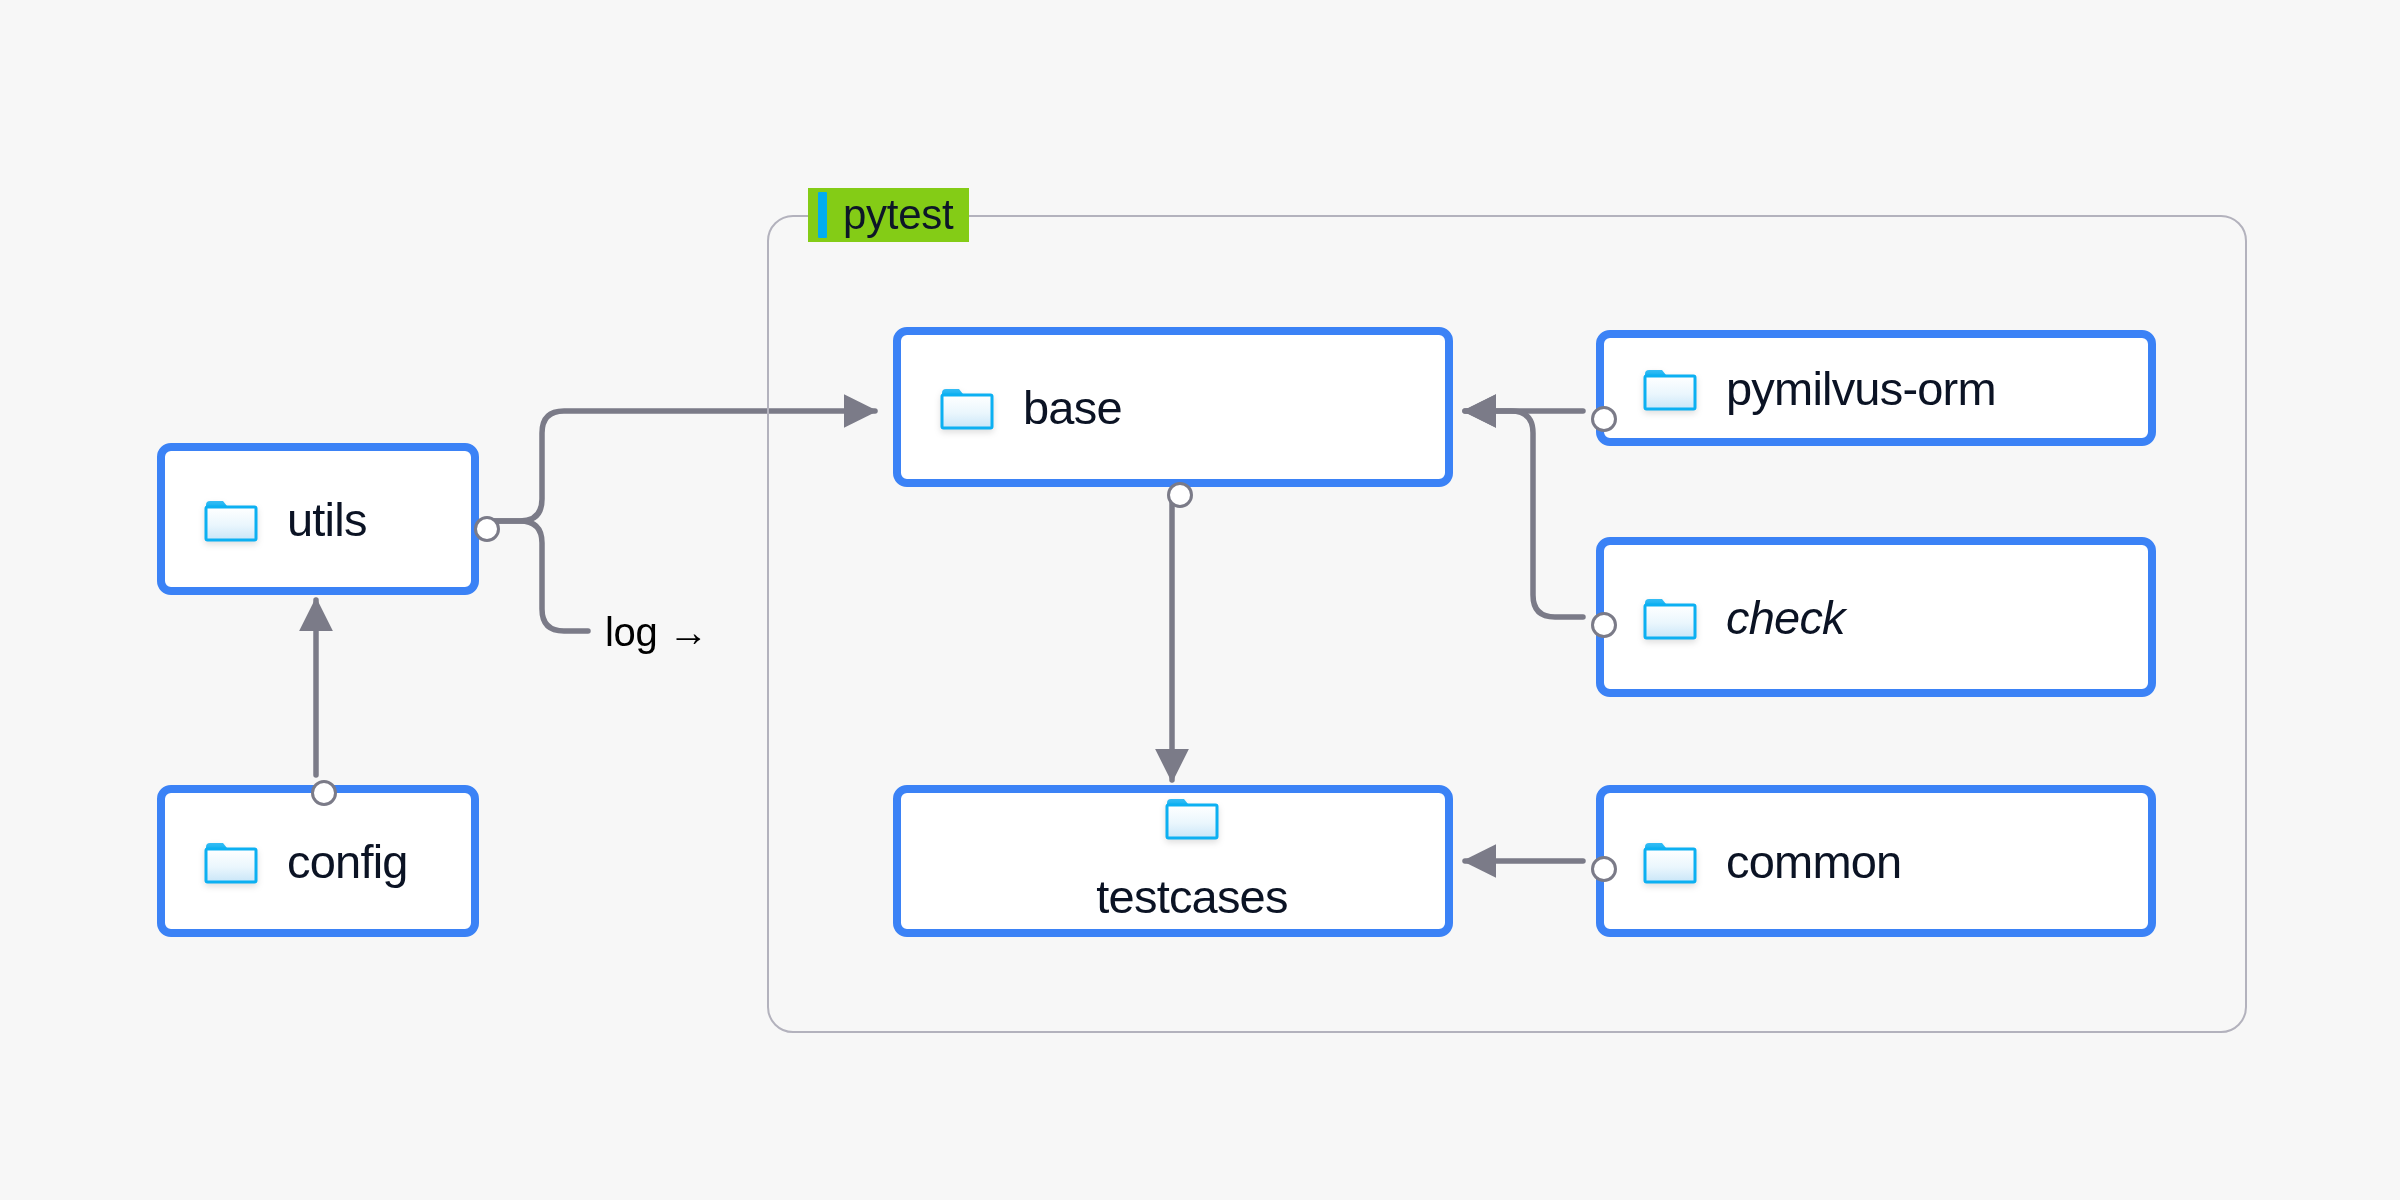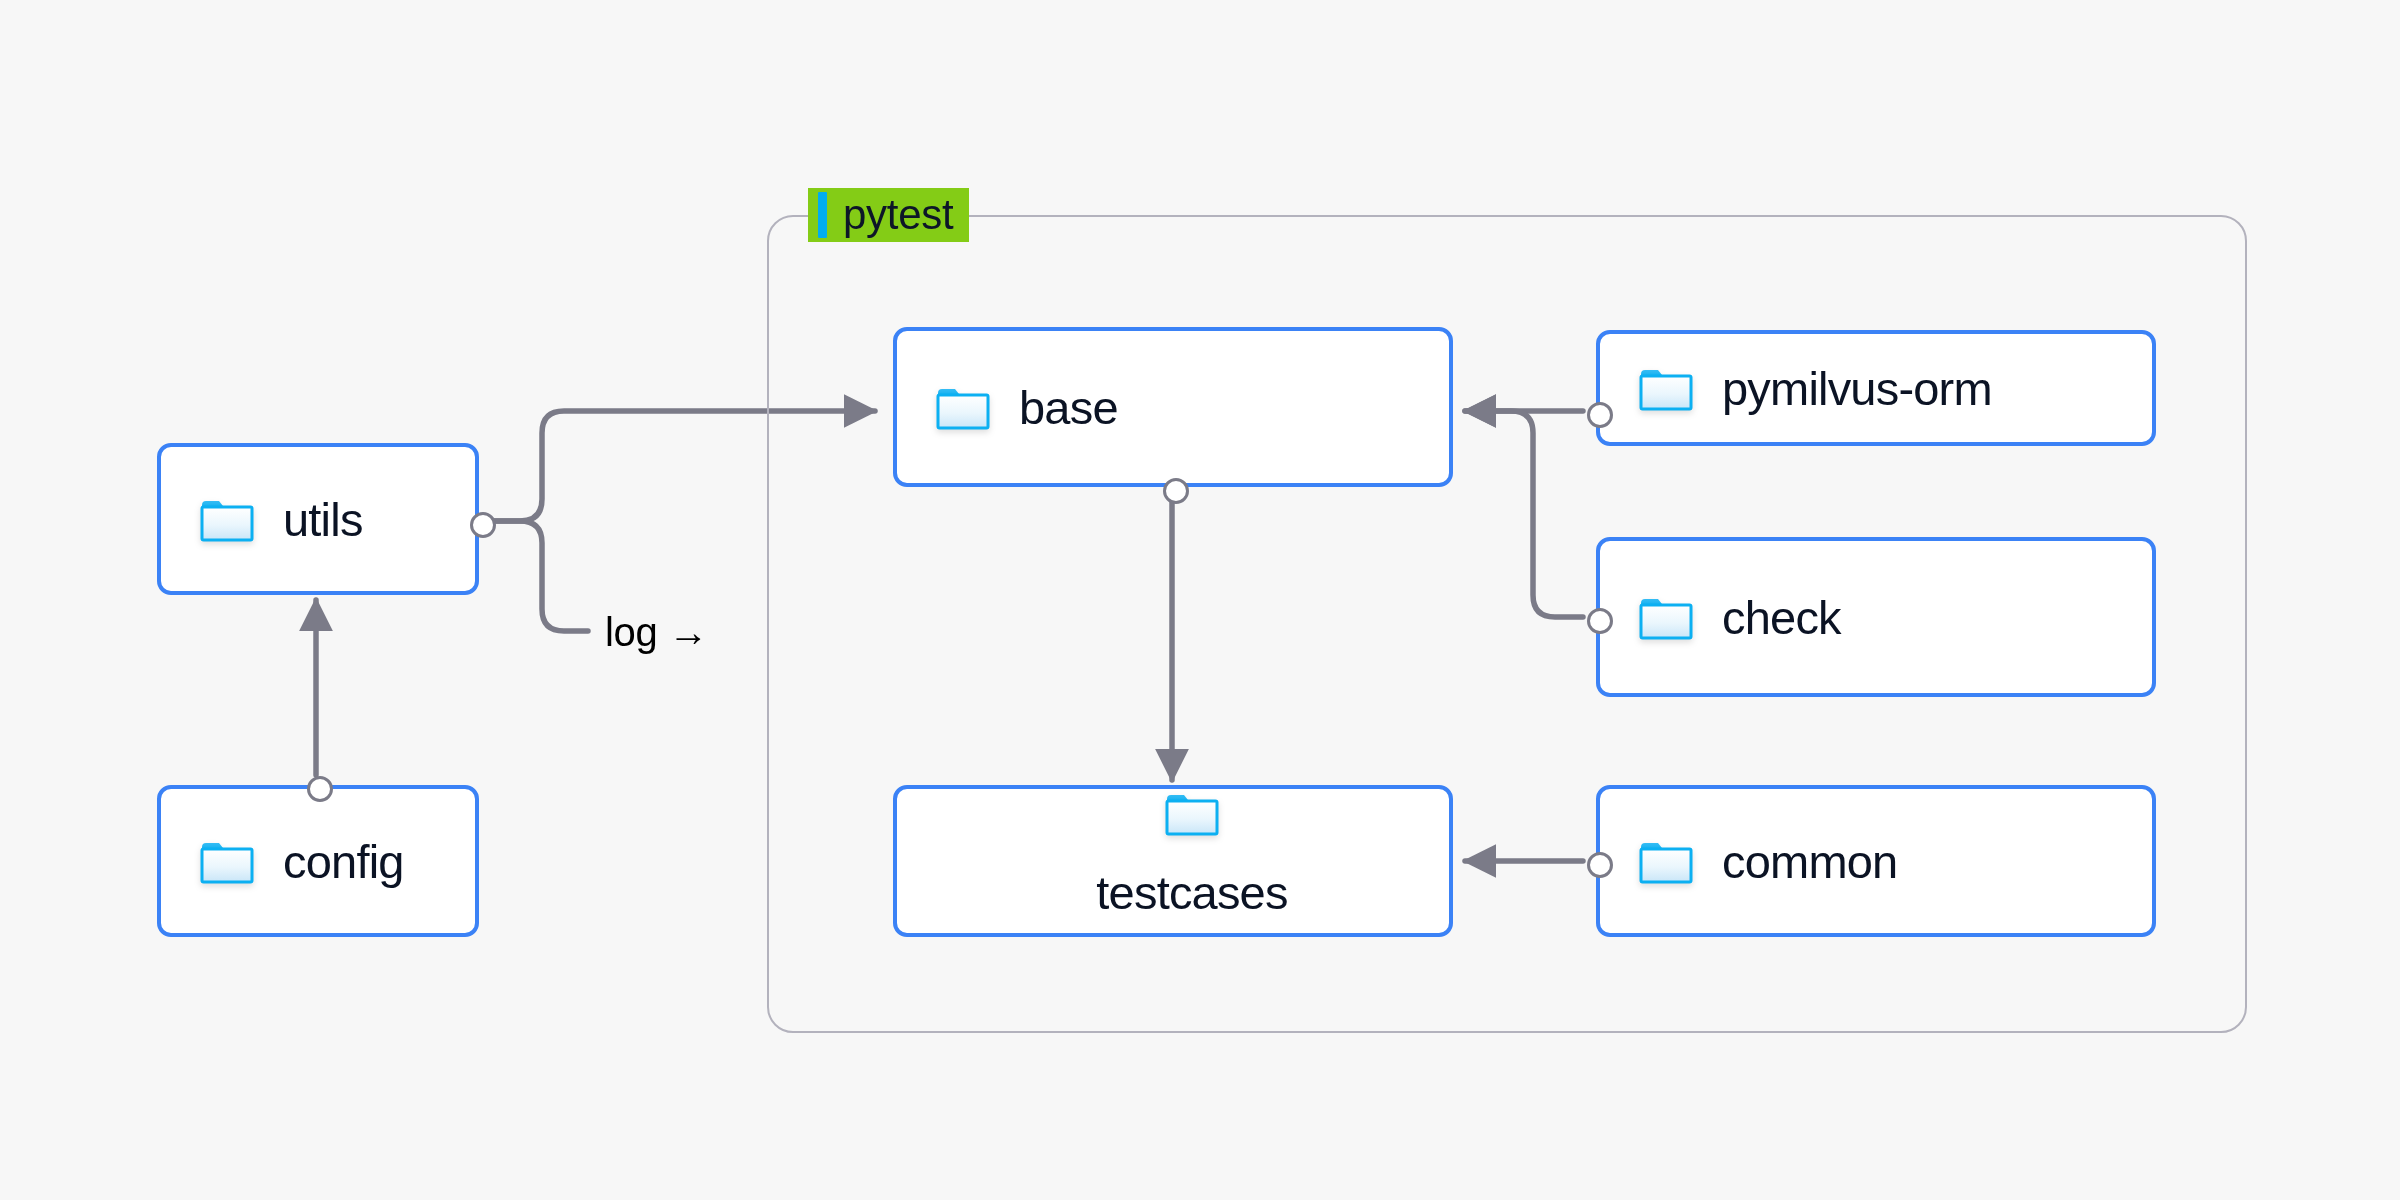--- a/index.html
+++ b/index.html
@@ -56,21 +56,21 @@
     color: #0d1628;
     letter-spacing: -0.3px;
     white-space: nowrap;
   }
 
   
   .node {
     position: absolute;
     box-sizing: border-box;
     background: #ffffff;
-    border: 4px solid #3b82f6;
+    border: 8px solid #3b82f6;
     border-radius: 14px;
     display: flex;
     align-items: center;
     padding-left: 38px;
     gap: 28px;
   }
   .node-label {
     font-size: 47px;
     color: #0b1324;
     letter-spacing: -0.8px;
@@ -202,21 +202,21 @@
     <span class="folder-icon">
       <svg width="56" height="48" viewBox="0 0 56 48">
         <path d="M3 10 a4 4 0 0 1 4-4 h13 l4 5 h5 v5 h-26 z" fill="url(#folderTabGrad)"></path>
         <rect x="3" y="12" width="50" height="33" rx="1.5" fill="url(#folderGrad)" stroke="#0cb0f2" stroke-width="3"></rect>
       </svg>
     </span>
     <span class="node-label">pymilvus-orm</span>
     <span class="port" style="left:0px; top:81px;"></span>
   </div>
 
-  <div class="node" style="left:1596px; top:537px; width:560px; height:160px;">
+  <div class="node" style="left:1596px; top:537px; width:560px; height:160px;font-style:italic;">
     <span class="folder-icon">
       <svg width="56" height="48" viewBox="0 0 56 48">
         <path d="M3 10 a4 4 0 0 1 4-4 h13 l4 5 h5 v5 h-26 z" fill="url(#folderTabGrad)"></path>
         <rect x="3" y="12" width="50" height="33" rx="1.5" fill="url(#folderGrad)" stroke="#0cb0f2" stroke-width="3"></rect>
       </svg>
     </span>
     <span class="node-label">check</span>
     <span class="port" style="left:0px; top:80px;"></span>
   </div>
 

